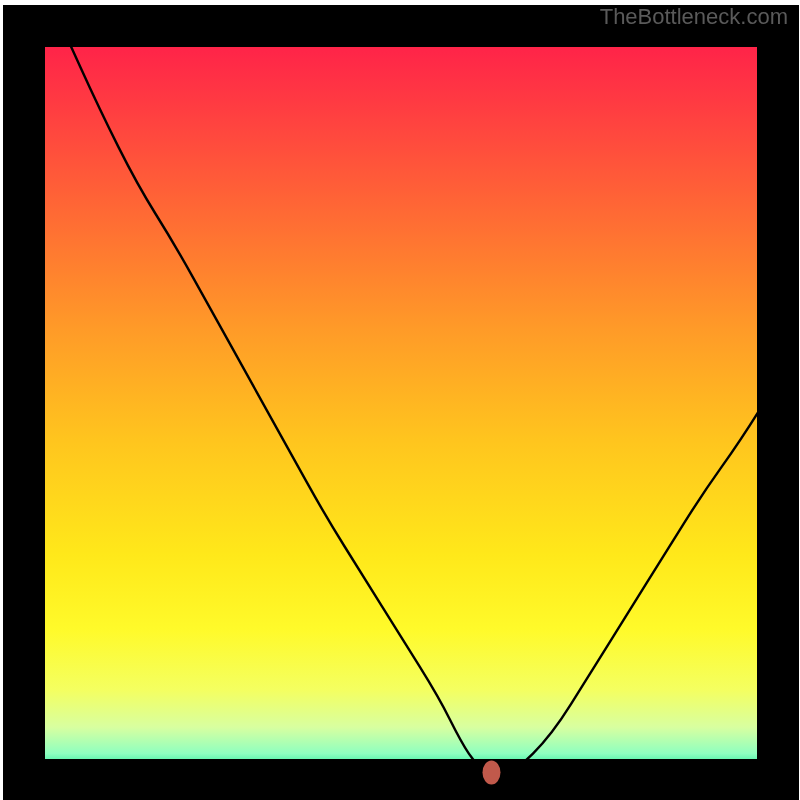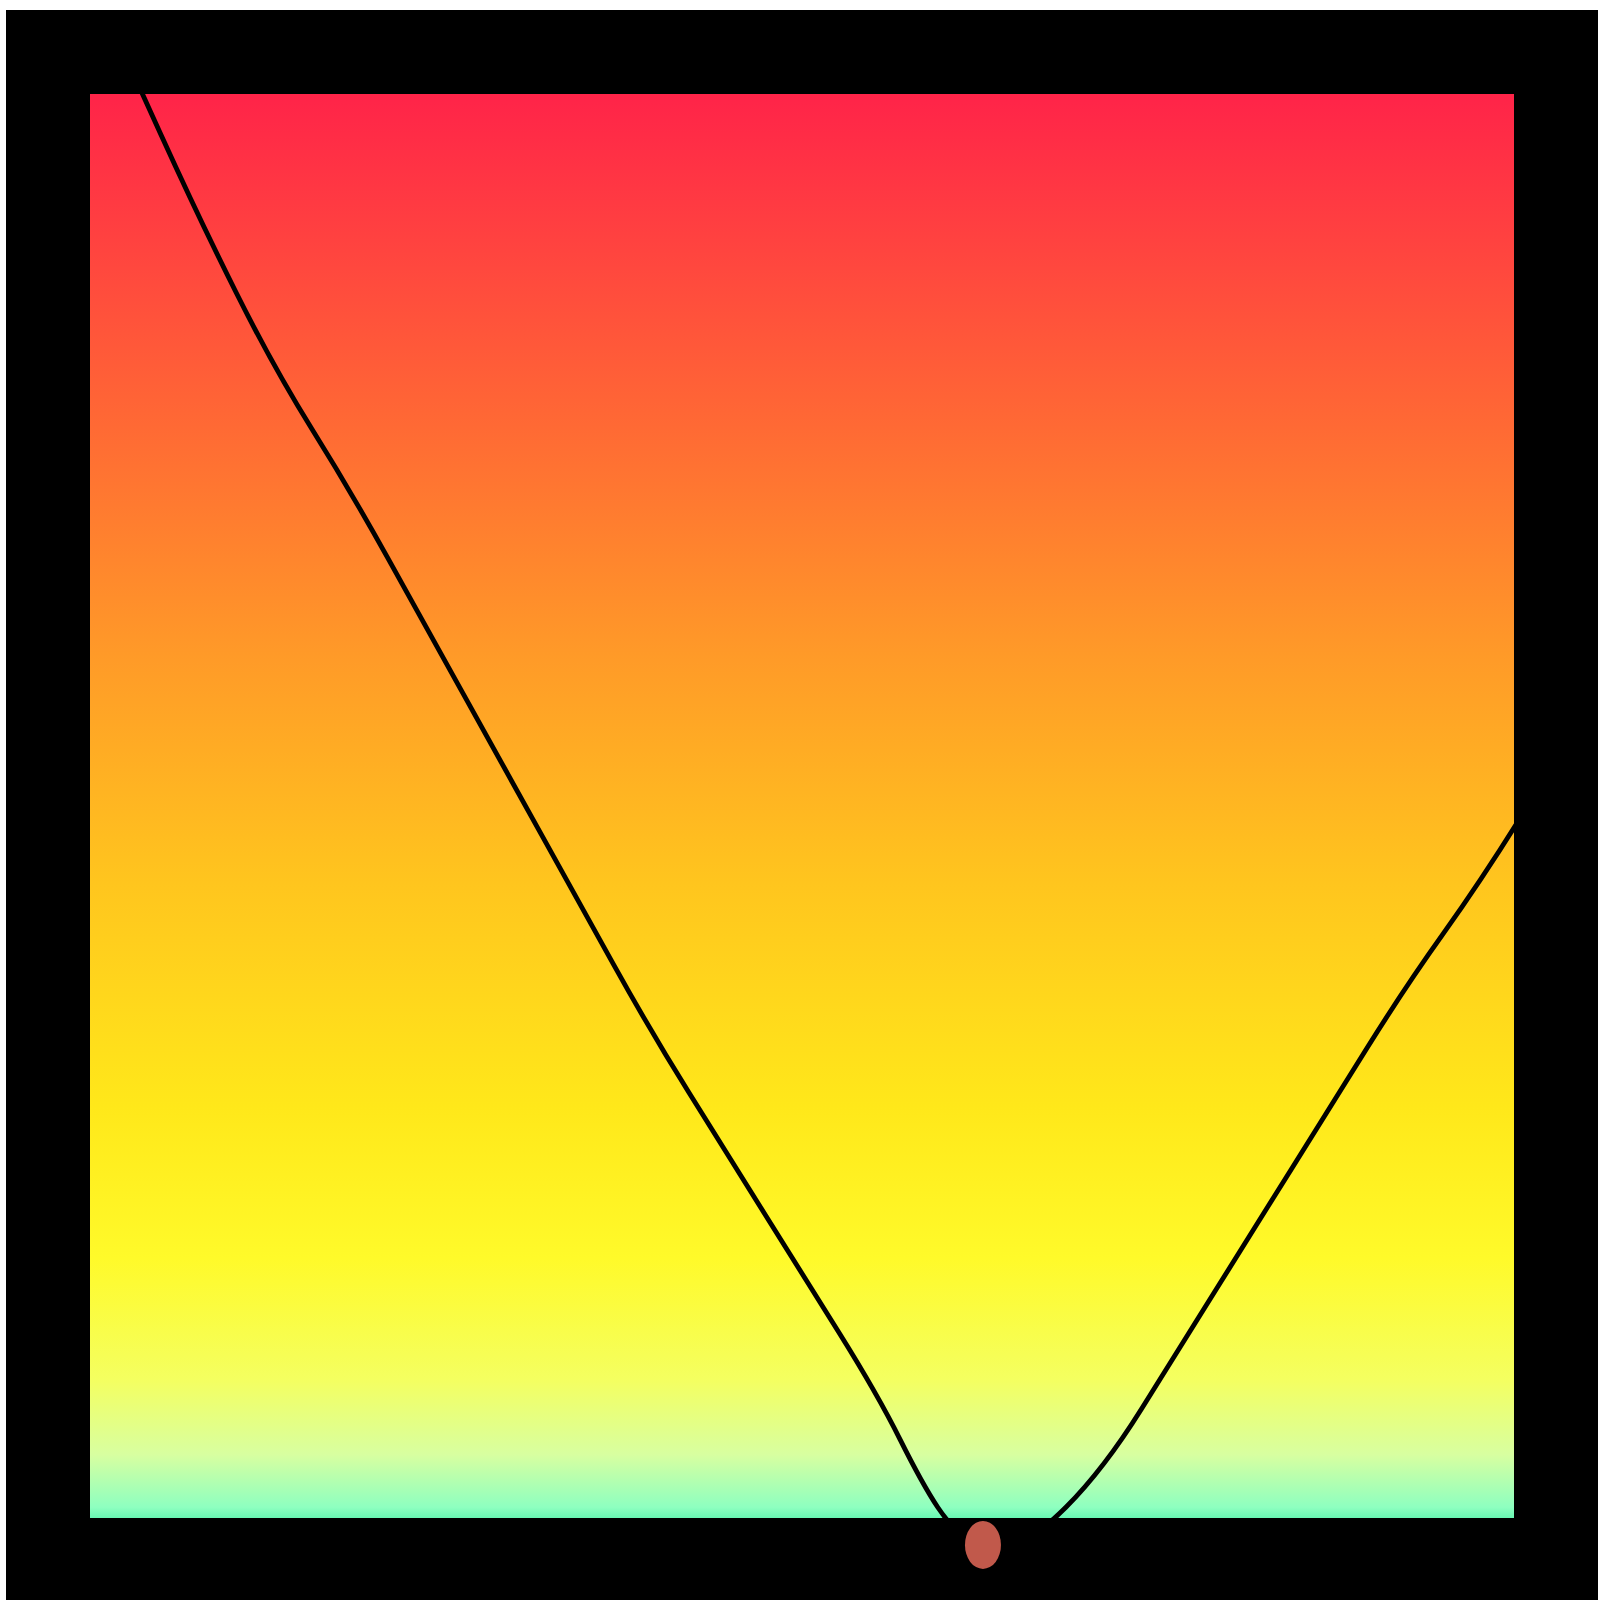--- a/index.html
+++ b/index.html
@@ -26,20 +26,21 @@
     z-index: 3;
   }
   svg {
     display: block;
   }
 </style>
 </head>
 <body>
 
 <div class="container">
+  <div class="watermark">TheBottleneck.com</div>
 
   <svg id="chart-svg" width="800" height="800" viewBox="0 0 800 800">
     <defs>
       <linearGradient id="bg-grad" x1="0" y1="0" x2="0" y2="1">
           <stop offset="0%" stop-color="#ff1b4b"></stop>
           <stop offset="10%" stop-color="#ff3a42"></stop>
           <stop offset="25%" stop-color="#ff6a34"></stop>
           <stop offset="40%" stop-color="#ff9a28"></stop>
           <stop offset="55.00000000000001%" stop-color="#ffc51e"></stop>
           <stop offset="70%" stop-color="#ffe81a"></stop>

